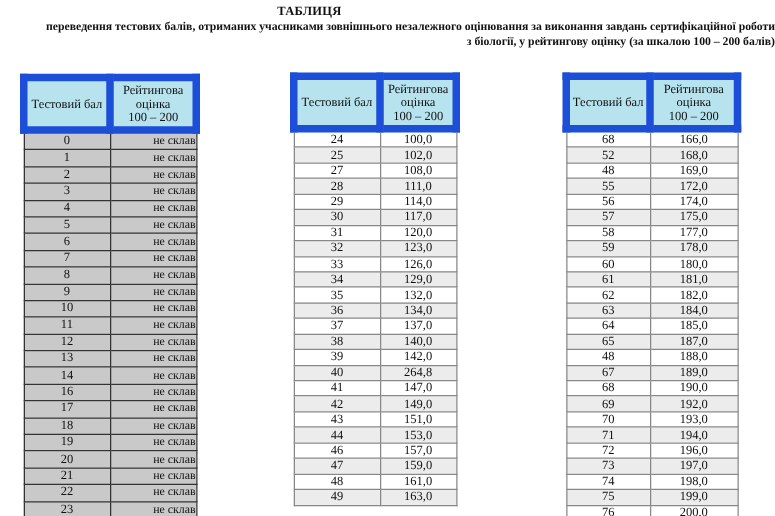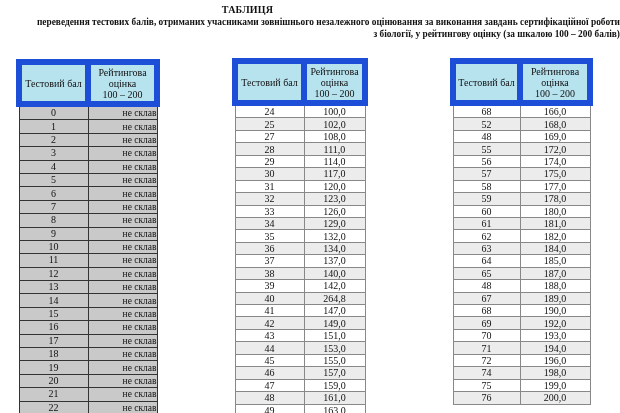--- a/index.html
+++ b/index.html
@@ -107,24 +107,20 @@
       </tr>
       <tr>
         <td>13</td>
         <td class="rating">не склав</td>
       </tr>
       <tr>
         <td>14</td>
         <td class="rating">не склав</td>
       </tr>
       <tr>
-        <td>15</td>
-        <td class="rating">не склав</td>
-      </tr>
-      <tr>
         <td>16</td>
         <td class="rating">не склав</td>
       </tr>
       <tr>
         <td>17</td>
         <td class="rating">не склав</td>
       </tr>
       <tr>
         <td>18</td>
         <td class="rating">не склав</td>
@@ -242,24 +238,20 @@
       </tr>
       <tr>
         <td>43</td>
         <td class="rating">151,0</td>
       </tr>
       <tr>
         <td>44</td>
         <td class="rating">153,0</td>
       </tr>
       <tr>
-        <td>45</td>
-        <td class="rating">155,0</td>
-      </tr>
-      <tr>
         <td>46</td>
         <td class="rating">157,0</td>
       </tr>
       <tr>
         <td>47</td>
         <td class="rating">159,0</td>
       </tr>
       <tr>
         <td>48</td>
         <td class="rating">161,0</td>
@@ -365,20 +357,24 @@
       </tr>
       <tr>
         <td>71</td>
         <td class="rating">194,0</td>
       </tr>
       <tr>
         <td>72</td>
         <td class="rating">196,0</td>
       </tr>
       <tr>
+        <td>73</td>
+        <td class="rating">197,0</td>
+      </tr>
+      <tr>
         <td>74</td>
         <td class="rating">198,0</td>
       </tr>
       <tr>
         <td>75</td>
         <td class="rating">199,0</td>
       </tr>
       <tr>
         <td>76</td>
         <td class="rating">200,0</td>

